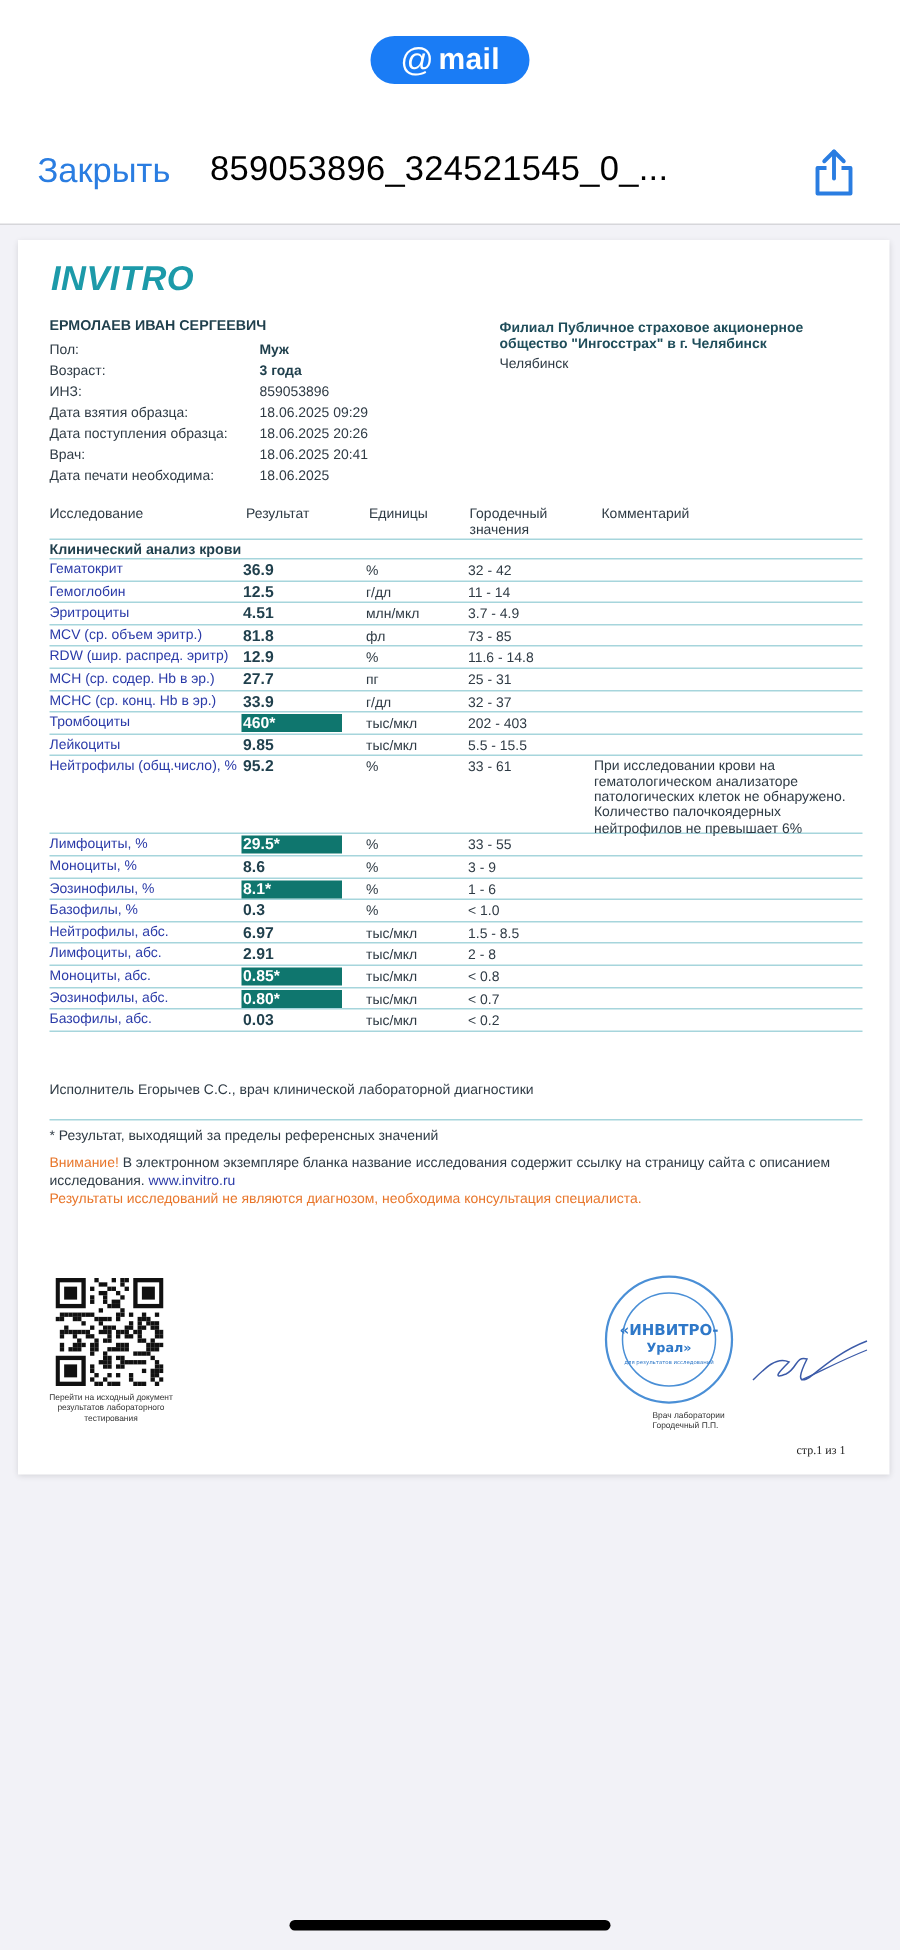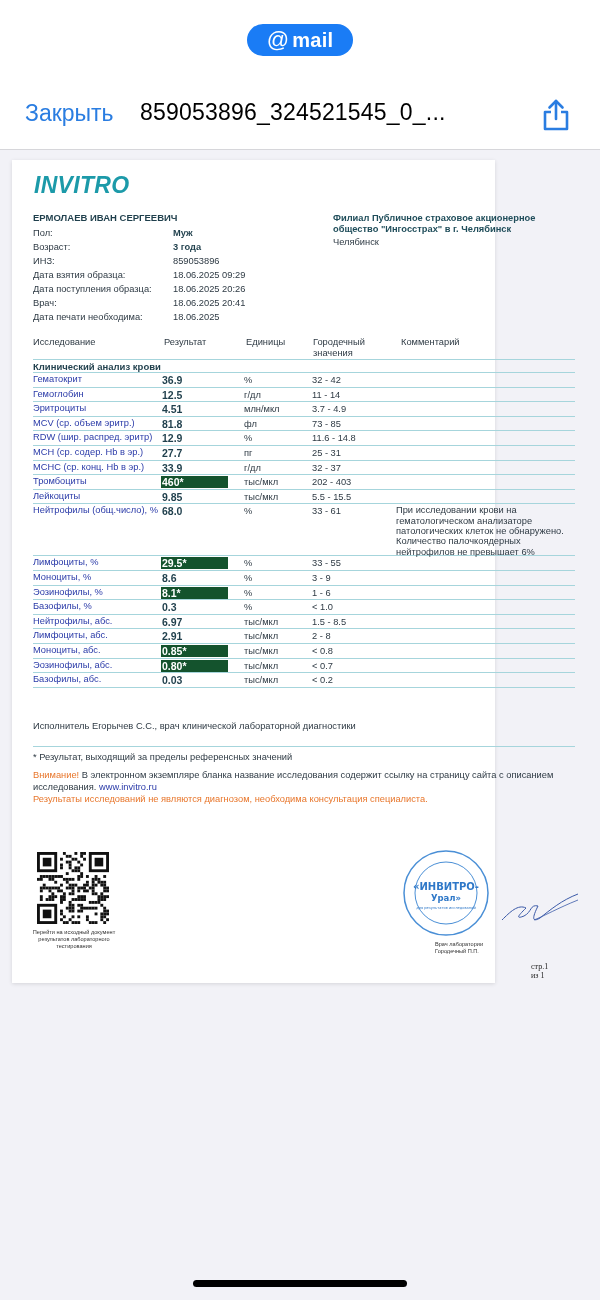--- a/index.html
+++ b/index.html
@@ -6,39 +6,39 @@
     html, body { width: 600px; height: 1300px; background: #f2f2f7; overflow: hidden; }
     body { font-family: "Liberation Sans", "DejaVu Sans", sans-serif; position: relative; }
 
     .topbar { position: absolute; left: 0; top: 0; width: 600px; height: 150px; background: #ffffff; border-bottom: 1px solid #d6d6da; }
     .mail-pill { position: absolute; left: 247px; top: 24px; width: 106px; height: 32px; background: #1a7cf5; border-radius: 16px; color: #fff; display: flex; align-items: center; justify-content: center; font-size: 20px; font-weight: bold; letter-spacing: 0.2px; }
     .mail-pill .at { font-size: 22px; margin-right: 3px; font-weight: normal; }
     .close-btn { position: absolute; left: 25px; top: 100px; font-size: 23px; color: #2a7de1; }
     .file-title { position: absolute; left: 140px; top: 99px; font-size: 23px; color: #000; letter-spacing: 0.2px; }
     .share-btn { position: absolute; left: 540px; top: 98px; width: 32px; height: 34px; }
 
-    .page { position: absolute; left: 12px; top: 160px; width: 483px; height: 823px; background: #fff; box-shadow: 0 1px 4px rgba(0,0,0,0.12); }
+    .page { position: absolute; left: 12px; top: 160px; width: 581px; height: 823px; background: #fff; box-shadow: 0 1px 4px rgba(0,0,0,0.12); }
     .logo { position: absolute; left: 22px; top: 12px; font-size: 23px; font-weight: bold; font-style: italic; color: #1c9aa9; letter-spacing: 0.3px; }
     .patient-name { position: absolute; left: 21px; top: 52px; font-size: 9.5px; font-weight: bold; color: #1f3f4c; }
     .info { position: absolute; left: 21px; top: 66px; font-size: 9.3px; color: #2e3a44; }
     .info-row { display: flex; height: 14px; line-height: 14px; }
     .info-row .k { width: 140px; }
     .info-row .v.b { font-weight: bold; color: #1f3f4c; }
     .org { position: absolute; left: 321px; top: 53px; width: 240px; font-size: 9.3px; font-weight: bold; color: #1f4d5a; line-height: 11px; }
     .city { position: absolute; left: 321px; top: 77px; font-size: 9.3px; color: #2e3a44; }
 
     .thead { position: absolute; left: 21px; top: 177px; width: 542px; font-size: 9.3px; color: #2e3a44; height: 22px; }
     .thead span { position: absolute; top: 0; line-height: 10.5px; }
     .section { position: absolute; left: 21px; top: 199px; width: 542px; height: 14px; font-size: 9.5px; font-weight: bold; color: #1f3f4c; border-top: 1px solid #a6d5dc; border-bottom: 1px solid #a6d5dc; line-height: 13px; }
 
     .rows { position: absolute; left: 21px; top: 213px; width: 542px; }
     .row { position: relative; border-bottom: 1px solid #a6d5dc; font-size: 9.3px; color: #2e3a44; min-height: 14.6px; }
     .row .name { position: absolute; left: 0; top: 1px; width: 125px; color: #2a3aa8; line-height: 10.5px; }
     .row .res { position: absolute; left: 128px; top: 1px; width: 67px; height: 12px; font-weight: bold; font-size: 10.5px; color: #1f3f4c; padding-left: 1px; line-height: 12px; }
-    .row .res.flag { background: #14532d; color: #fff; }
+    .row .res.flag { background: #0f766e; color: #fff; }
     .row .unit { position: absolute; left: 211px; top: 1px; line-height: 12px; }
     .row .ref { position: absolute; left: 279px; top: 1px; line-height: 12px; }
     .row .comment { position: absolute; left: 363px; top: 1px; width: 180px; line-height: 10.3px; }
 
     .executor { position: absolute; left: 21px; top: 561px; width: 542px; height: 26px; font-size: 9.3px; color: #2e3a44; border-bottom: 1px solid #a6d5dc; }
     .footnote { position: absolute; left: 21px; top: 592px; font-size: 9.3px; color: #2e3a44; }
     .warning { position: absolute; left: 21px; top: 609px; width: 545px; font-size: 9.3px; color: #2e3a44; line-height: 12px; }
     .warning .orange { color: #e8762b; }
     .warning .link { color: #2a3aa8; }
     .disclaimer { position: absolute; left: 21px; top: 634px; font-size: 9.3px; color: #e8762b; }
@@ -178,21 +178,21 @@
       </div>
       <div class="row" style="height: 14.6px;">
         <span class="name">Лейкоциты</span>
         <span class="res">9.85</span>
         <span class="unit">тыс/мкл</span>
         <span class="ref">5.5 - 15.5</span>
         <span class="comment"></span>
       </div>
       <div class="row" style="height: 52px;">
         <span class="name">Нейтрофилы (общ.число), %</span>
-        <span class="res">68.0</span>
+        <span class="res">95.2</span>
         <span class="unit">%</span>
         <span class="ref">33 - 61</span>
         <span class="comment">При исследовании крови на гематологическом анализаторе патологических клеток не обнаружено. Количество палочкоядерных нейтрофилов не превышает 6%</span>
       </div>
       <div class="row" style="height: 14.6px;">
         <span class="name">Лимфоциты, %</span>
         <span class="res flag">29.5*</span>
         <span class="unit">%</span>
         <span class="ref">33 - 55</span>
         <span class="comment"></span>

